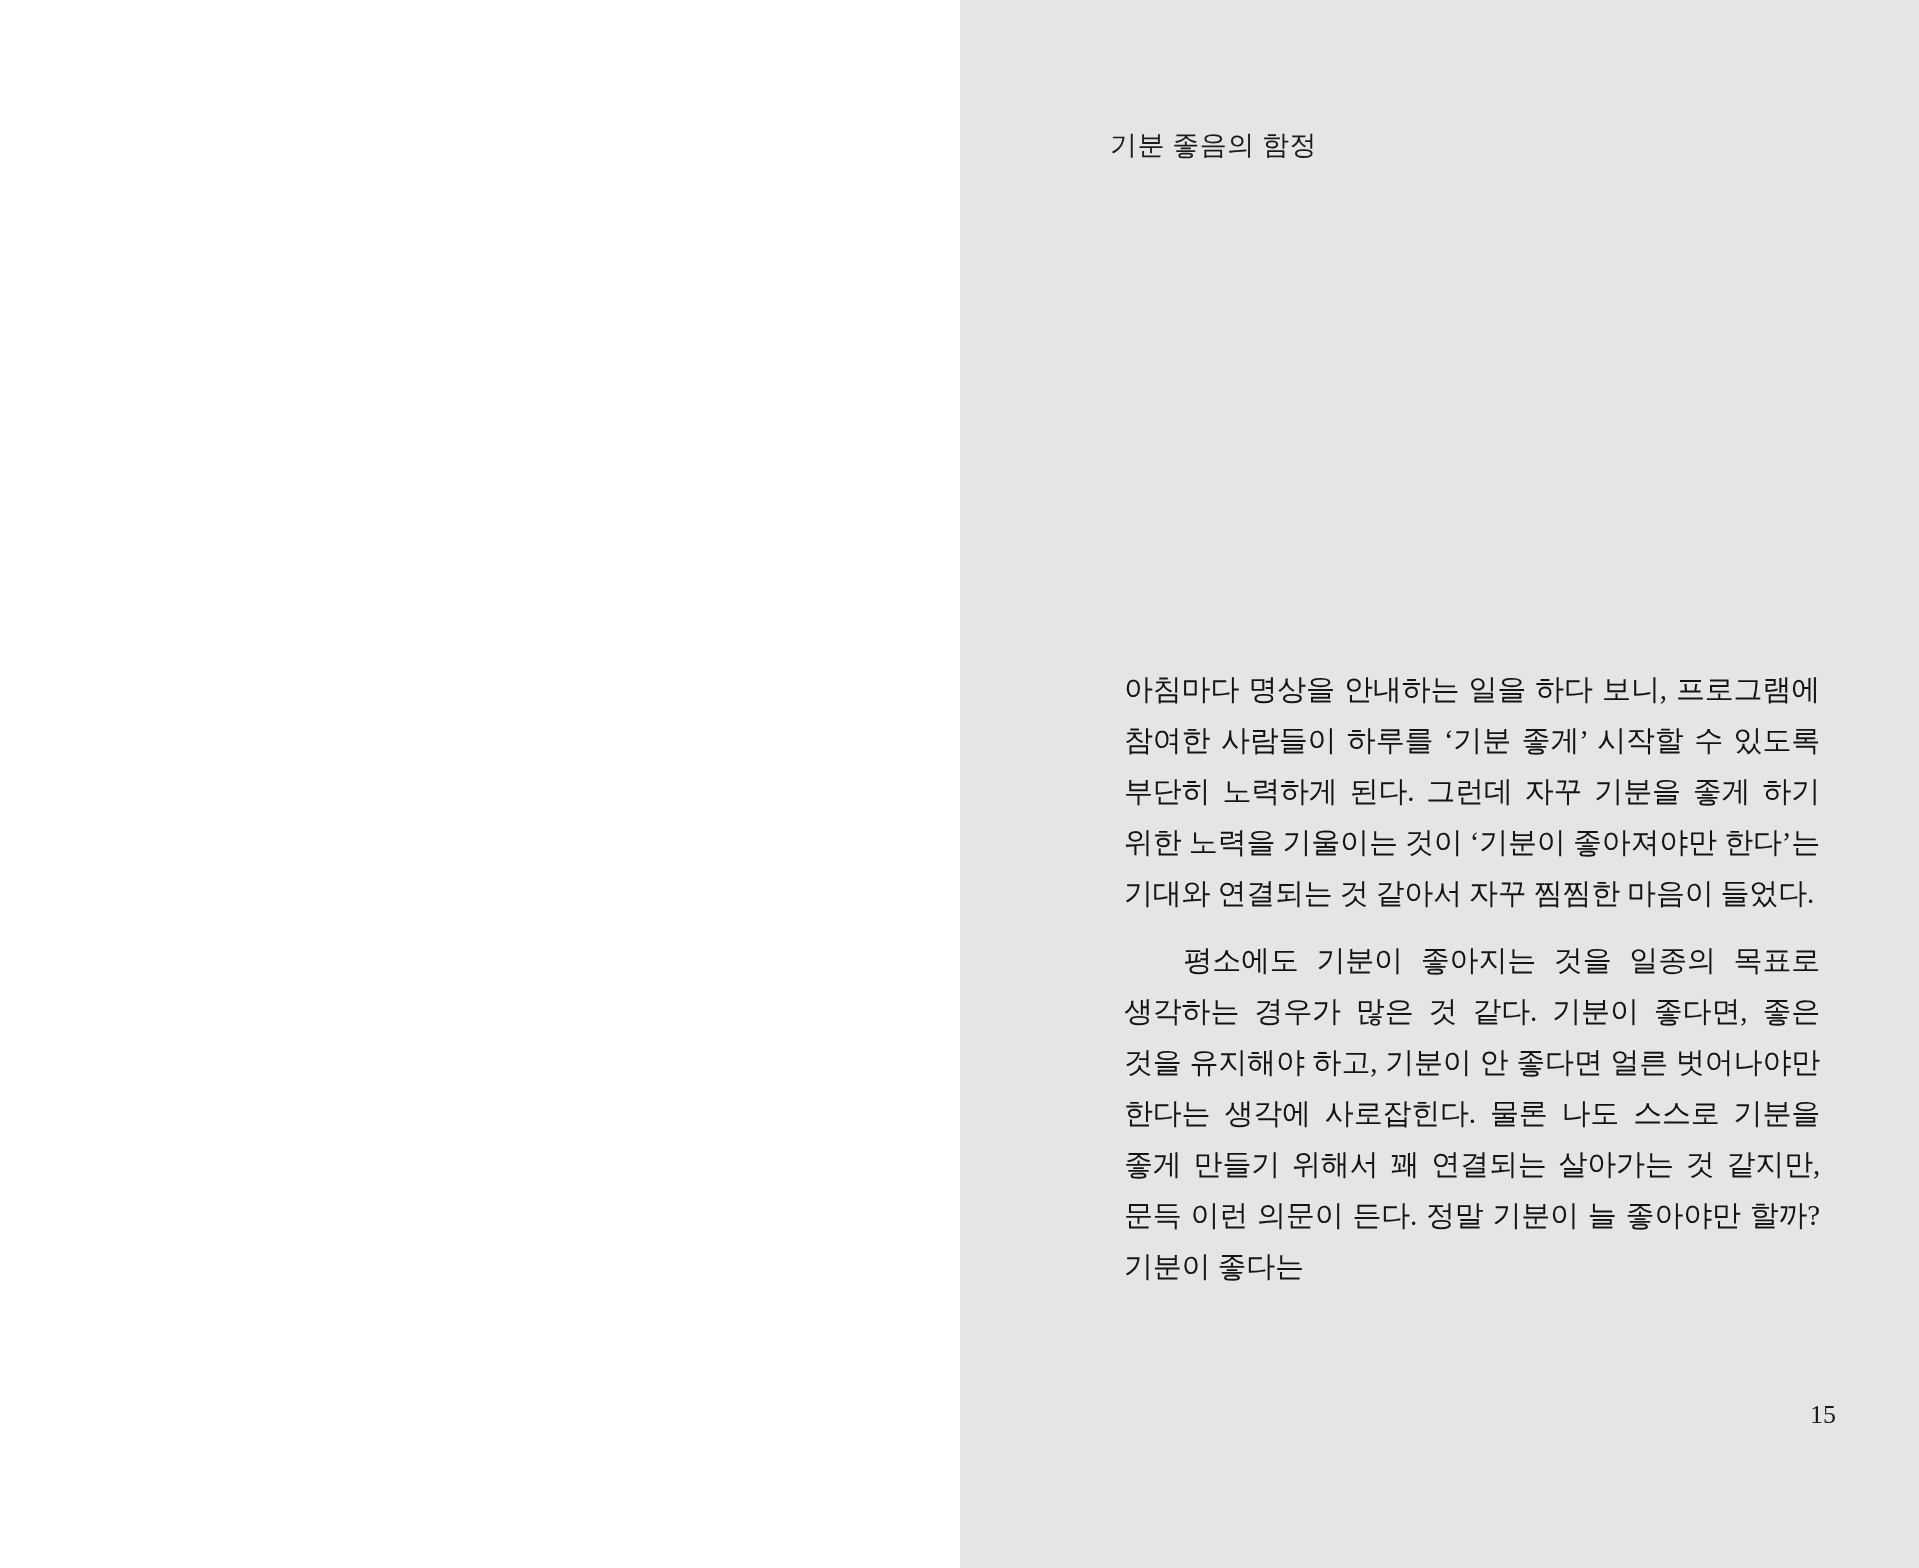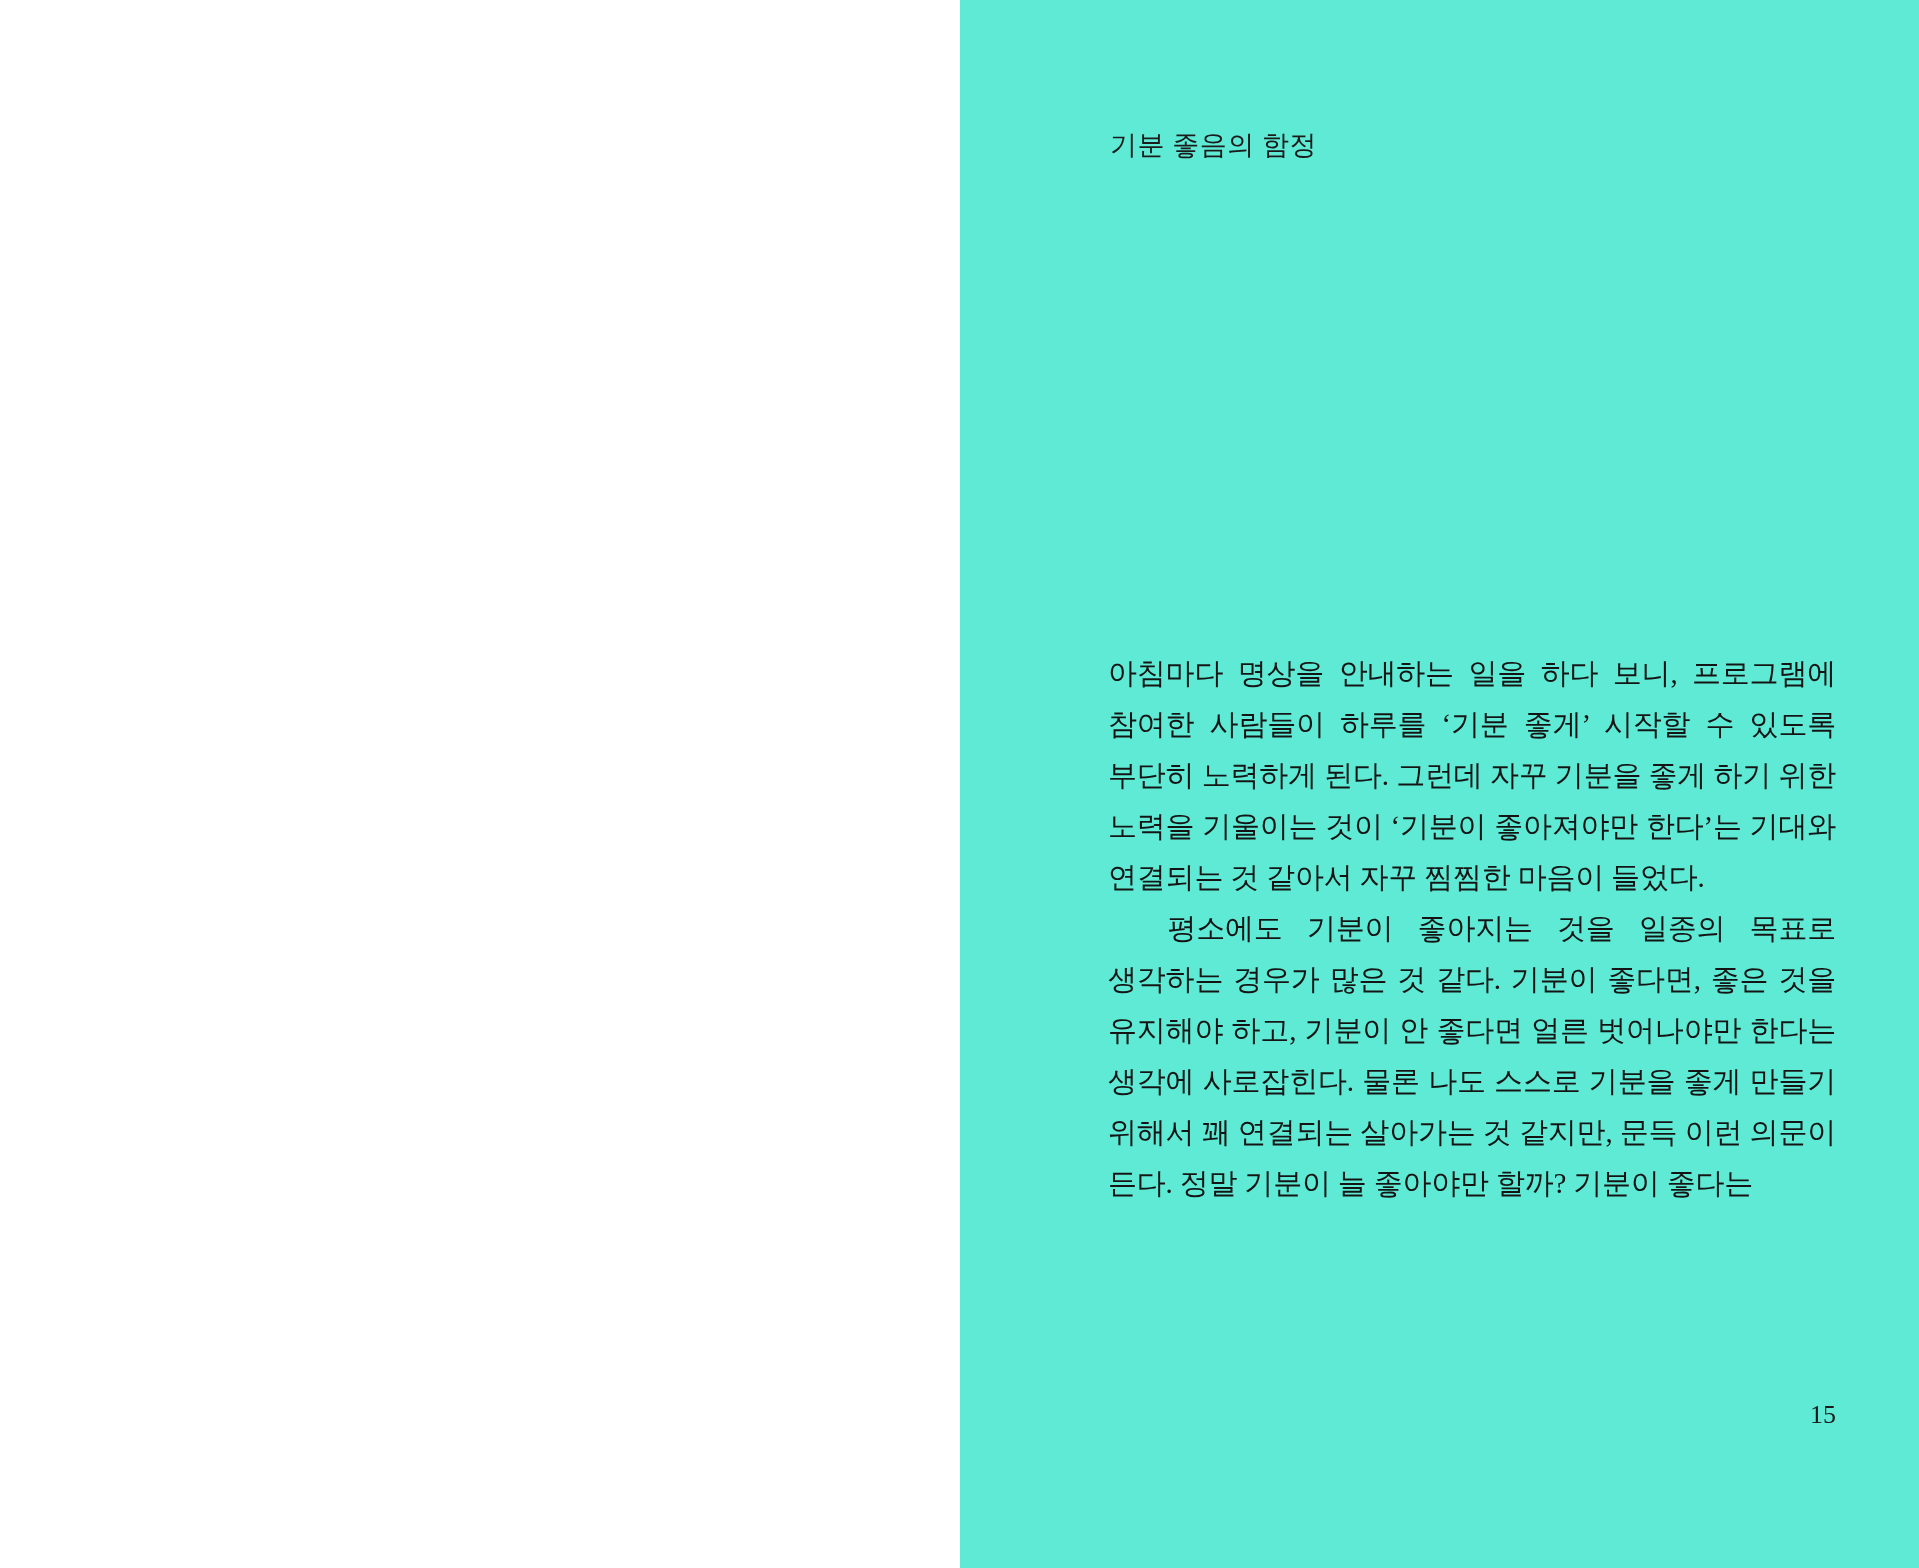--- a/index.html
+++ b/index.html
@@ -4,21 +4,21 @@
 <style>
   html, body {
     margin: 0;
     padding: 0;
     background: #ffffff;
   }
   .page {
     position: relative;
     width: 1919px;
     height: 1568px;
-    background: #5eead4;
+    background: #e5e5e5;
     font-family: "Liberation Serif", "DejaVu Serif", serif;
     color: #1a1a1a;
     overflow: hidden;
   }
   
   .running-head {
     position: absolute;
     top: 128px;
     left: 1110px;
     width: 720px;
@@ -30,21 +30,21 @@
     white-space: nowrap;
   }
   
   .text-column {
     position: absolute;
     top: 648px;
     left: 1108px;
     width: 728px;
   }
   .body-paragraph {
-    margin: 0;
+    margin: 16px;
     font-size: 29px;
     line-height: 51px;
     text-align: justify;
     text-justify: inter-character;
     word-break: keep-all;
     letter-spacing: -0.2px;
     color: #141414;
   }
   .body-paragraph.indent {
     text-indent: 2.05em;

